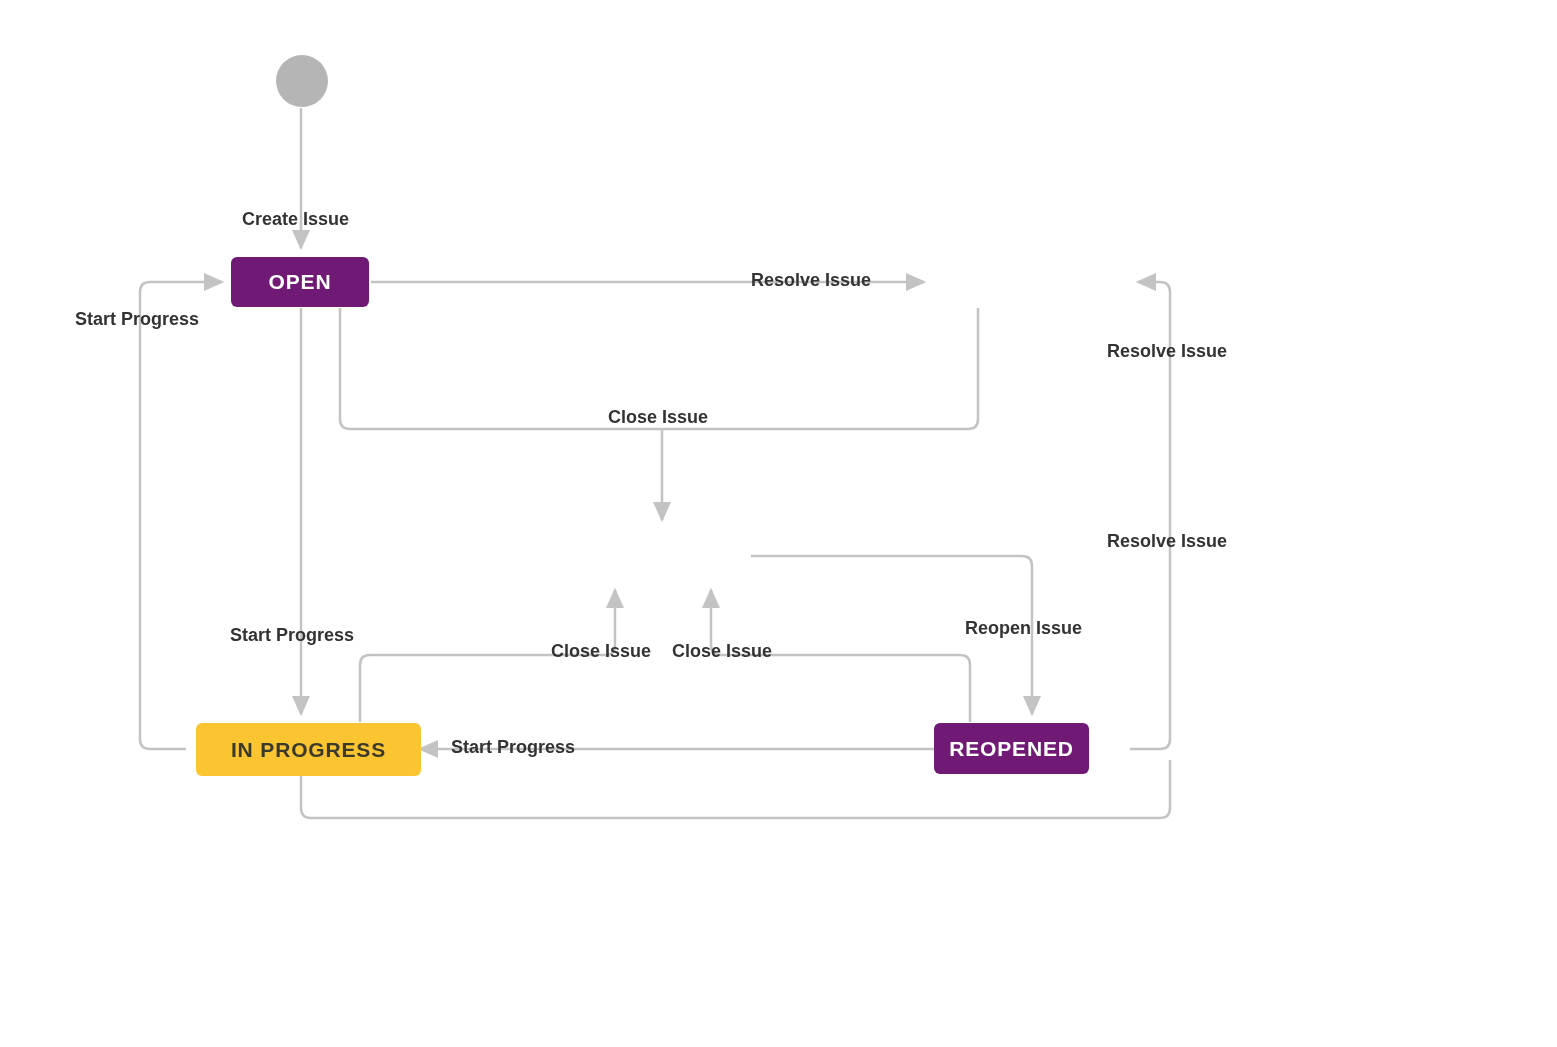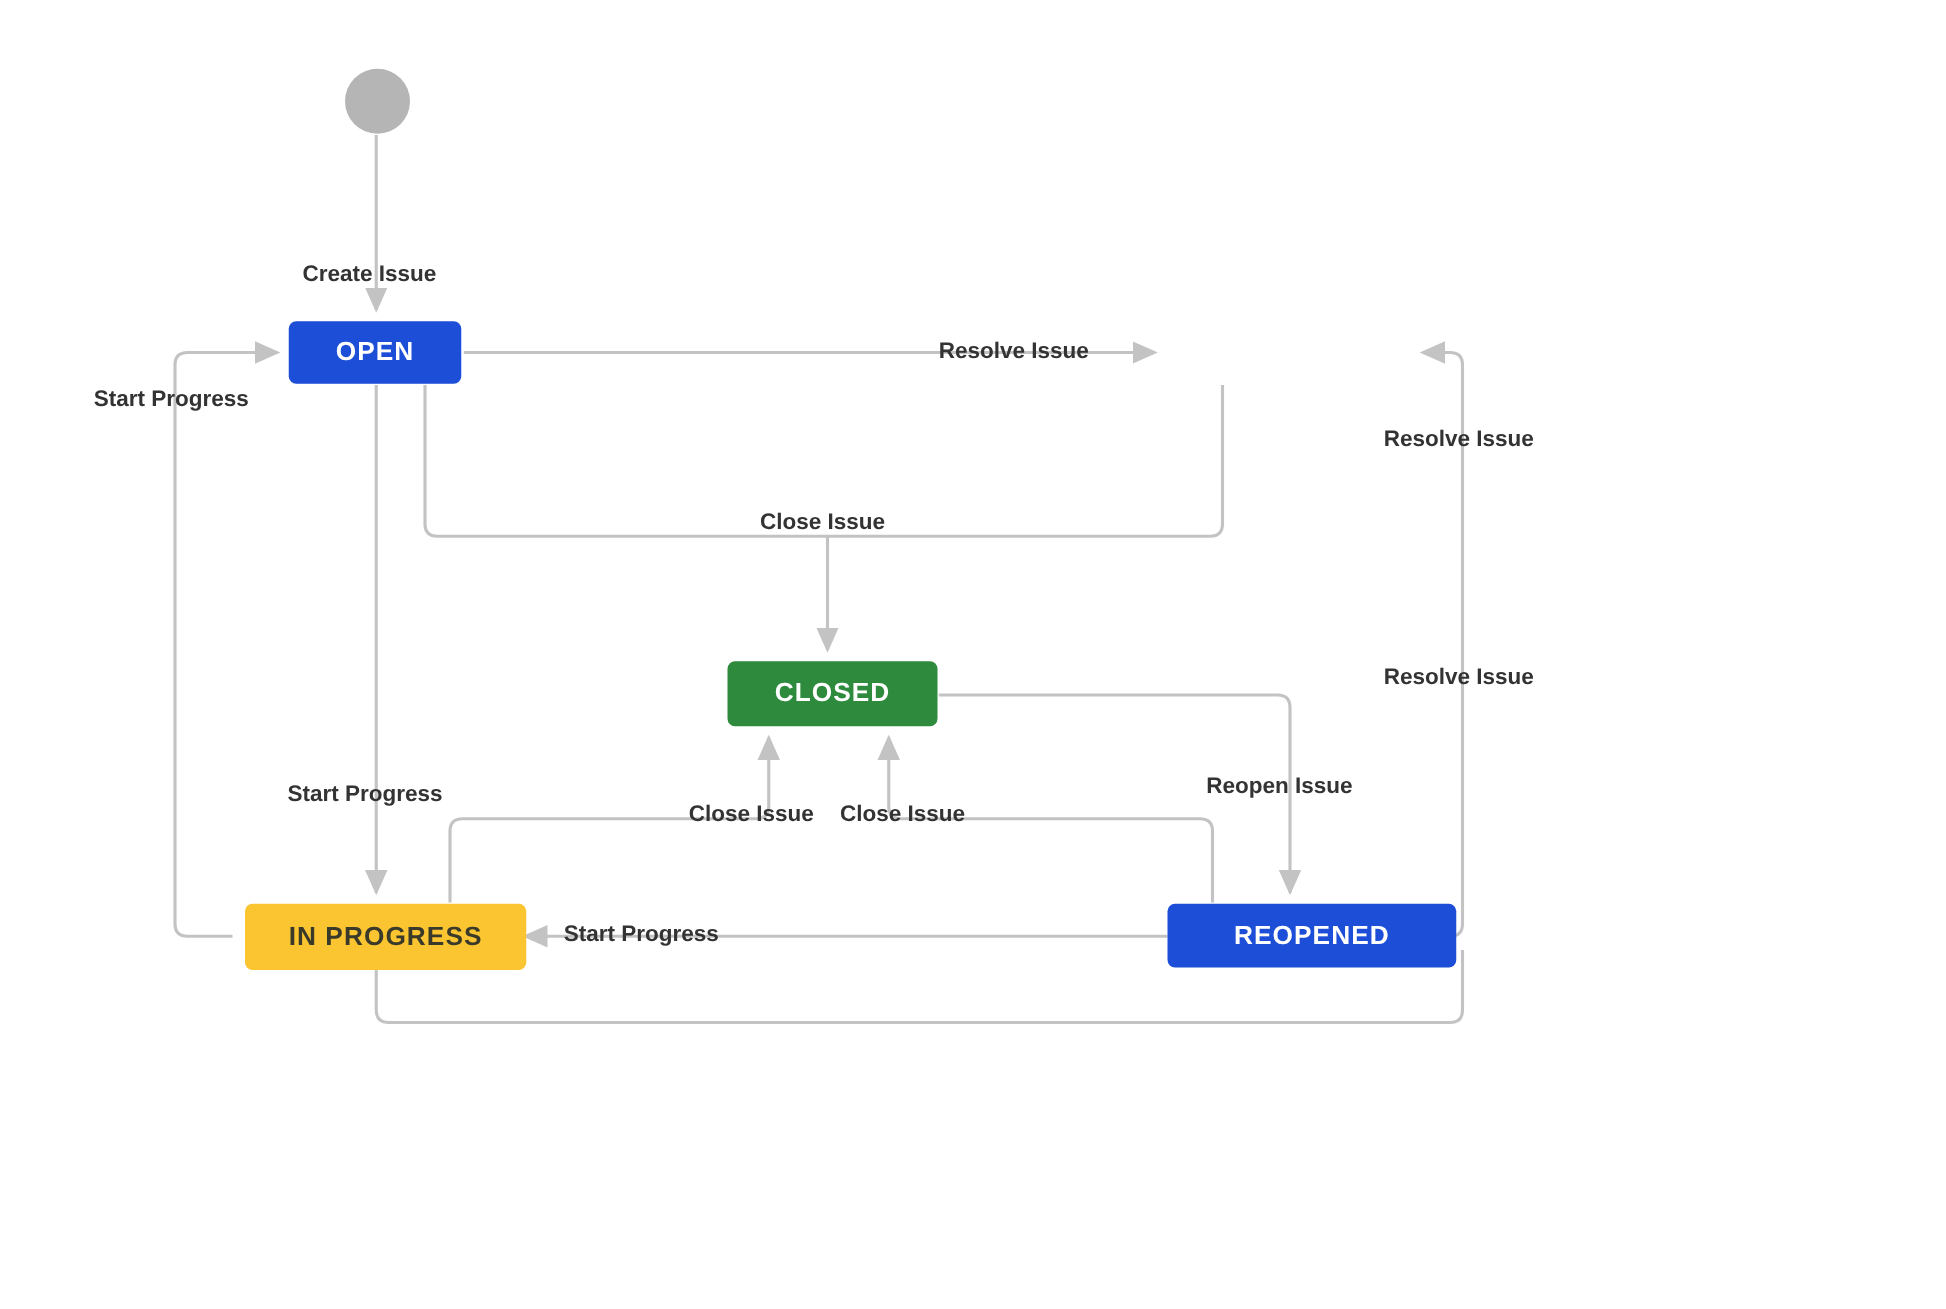--- a/index.html
+++ b/index.html
@@ -1,18 +1,18 @@
 <!DOCTYPE html>
 <html><head>
 <meta charset="utf-8">
 <style>
 html,body{margin:0;padding:0;width:1557px;height:1047px;background:#fff;font-family:-apple-system,BlinkMacSystemFont,"Segoe UI",Helvetica,Arial,sans-serif}
 .stage{position:relative;width:1557px;height:1047px}
 .state{position:absolute;display:flex;align-items:center;justify-content:center;font-weight:700;letter-spacing:.04em;border-radius:6px;color:#fff;font-size:21px}
-.state.blue{background:#1d4ed8}
+.state.blue{background:#701a75}
 .state.green{background:#2e8b3d}
 .state.yellow{background:#fbc531;color:#3a3a2a}
 .start{position:absolute;width:52px;height:52px;border-radius:50%;background:#b5b5b5}
 .tlabel{position:absolute;font-size:18px;font-weight:700;color:#333;white-space:nowrap}
 svg{position:absolute;left:0;top:0;width:1557px;height:1047px;pointer-events:none}
 .edge{stroke:#c3c3c3;stroke-width:2.5;fill:none}
 .arrow{fill:#c3c3c3}
 </style>
 </head>
 <body>
@@ -48,27 +48,24 @@
     <path class="edge" d="M1130,749 L1160,749 Q1170,749 1170,739 L1170,292 Q1170,282 1160,282 L1138,282" marker-end="url(#ah)"></path>
 
     <path class="edge" d="M301,776 L301,808 Q301,818 311,818 L1160,818 Q1170,818 1170,808 L1170,760"></path>
   </svg>
 
   <div class="start" style="left:276px;top:55px"></div>
 
   <div class="state blue" style="left:231px; top:257px; width:138px; height:50px">
       <span>OPEN</span>
     </div>
-  <div class="state green" style="left:582px; top:529px; width:168px; height:52px">
-      <span>CLOSED</span>
-    </div>
   <div class="state yellow" style="left:196px; top:723px; width:225px; height:53px">
       <span>IN PROGRESS</span>
     </div>
-  <div class="state blue" style="left:934px; top:723px; width:231px; height:51px">
+  <div class="state blue" style="left:934px; top:723px; width:155px; height:51px">
       <span>REOPENED</span>
     </div>
 
   <div class="tlabel" style="left:242px; top:209px">Create Issue</div>
   <div class="tlabel" style="left:751px; top:270px">Resolve Issue</div>
   <div class="tlabel" style="left:608px; top:407px">Close Issue</div>
   <div class="tlabel" style="left:75px;  top:309px">Start Progress</div>
   <div class="tlabel" style="left:230px; top:625px">Start Progress</div>
   <div class="tlabel" style="left:551px; top:641px">Close Issue</div>
   <div class="tlabel" style="left:672px; top:641px">Close Issue</div>

